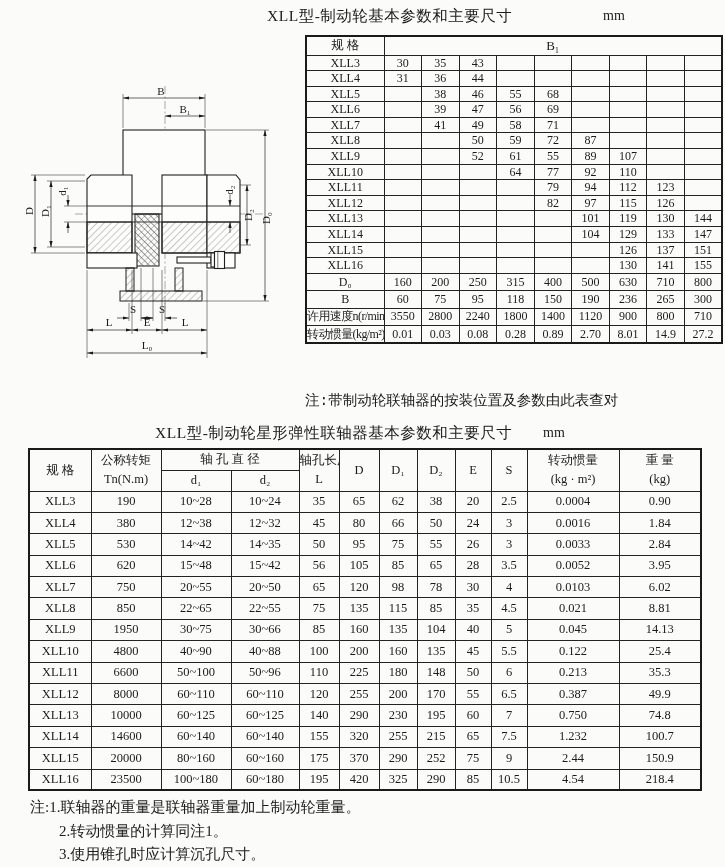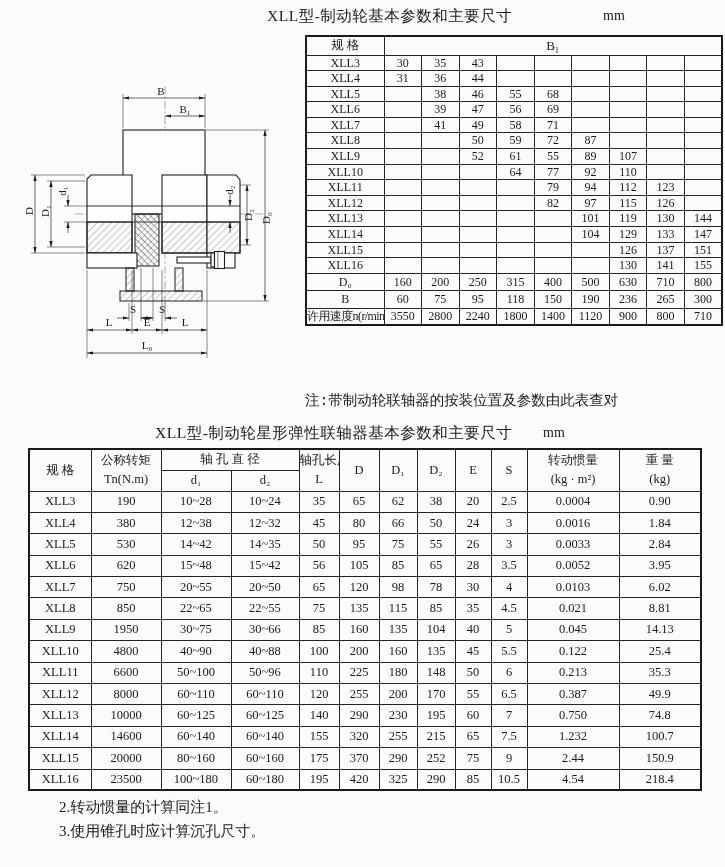--- a/index.html
+++ b/index.html
@@ -371,20 +371,32 @@
         <td class="shrink">许用速度n(r/min)</td>
         <td>3550</td>
         <td>2800</td>
         <td>2240</td>
         <td>1800</td>
         <td>1400</td>
         <td>1120</td>
         <td>900</td>
         <td>800</td>
         <td>710</td>
+      </tr>
+      <tr>
+        <td class="shrink">转动惯量(kg/m²)</td>
+        <td>0.01</td>
+        <td>0.03</td>
+        <td>0.08</td>
+        <td>0.28</td>
+        <td>0.89</td>
+        <td>2.70</td>
+        <td>8.01</td>
+        <td>14.9</td>
+        <td>27.2</td>
       </tr>
     </tbody>
 </table>
 
 <div class="abs note" style="left:305px; top:391px;font-family:Liberation Mono, monospace;">注:带制动轮联轴器的按装位置及参数由此表查对</div>
 
 <div class="abs title" style="left:155px; top:423px;">XLL型-制动轮星形弹性联轴器基本参数和主要尺寸</div>
 <div class="abs unit" style="left:543px; top:425px;">mm</div>
 
 <table id="table2">
@@ -627,15 +639,16 @@
         <td>290</td>
         <td>85</td>
         <td>10.5</td>
         <td>4.54</td>
         <td>218.4</td>
       </tr>
     </tbody>
 </table>
 
 <div class="abs" style="left:30px; top:796px;">
+  <div class="fnote">注:1.联轴器的重量是联轴器重量加上制动轮重量。</div>
   <div class="fnote indent">2.转动惯量的计算同注1。</div>
   <div class="fnote indent">3.使用锥孔时应计算沉孔尺寸。</div>
 </div>
 
 </body></html>

